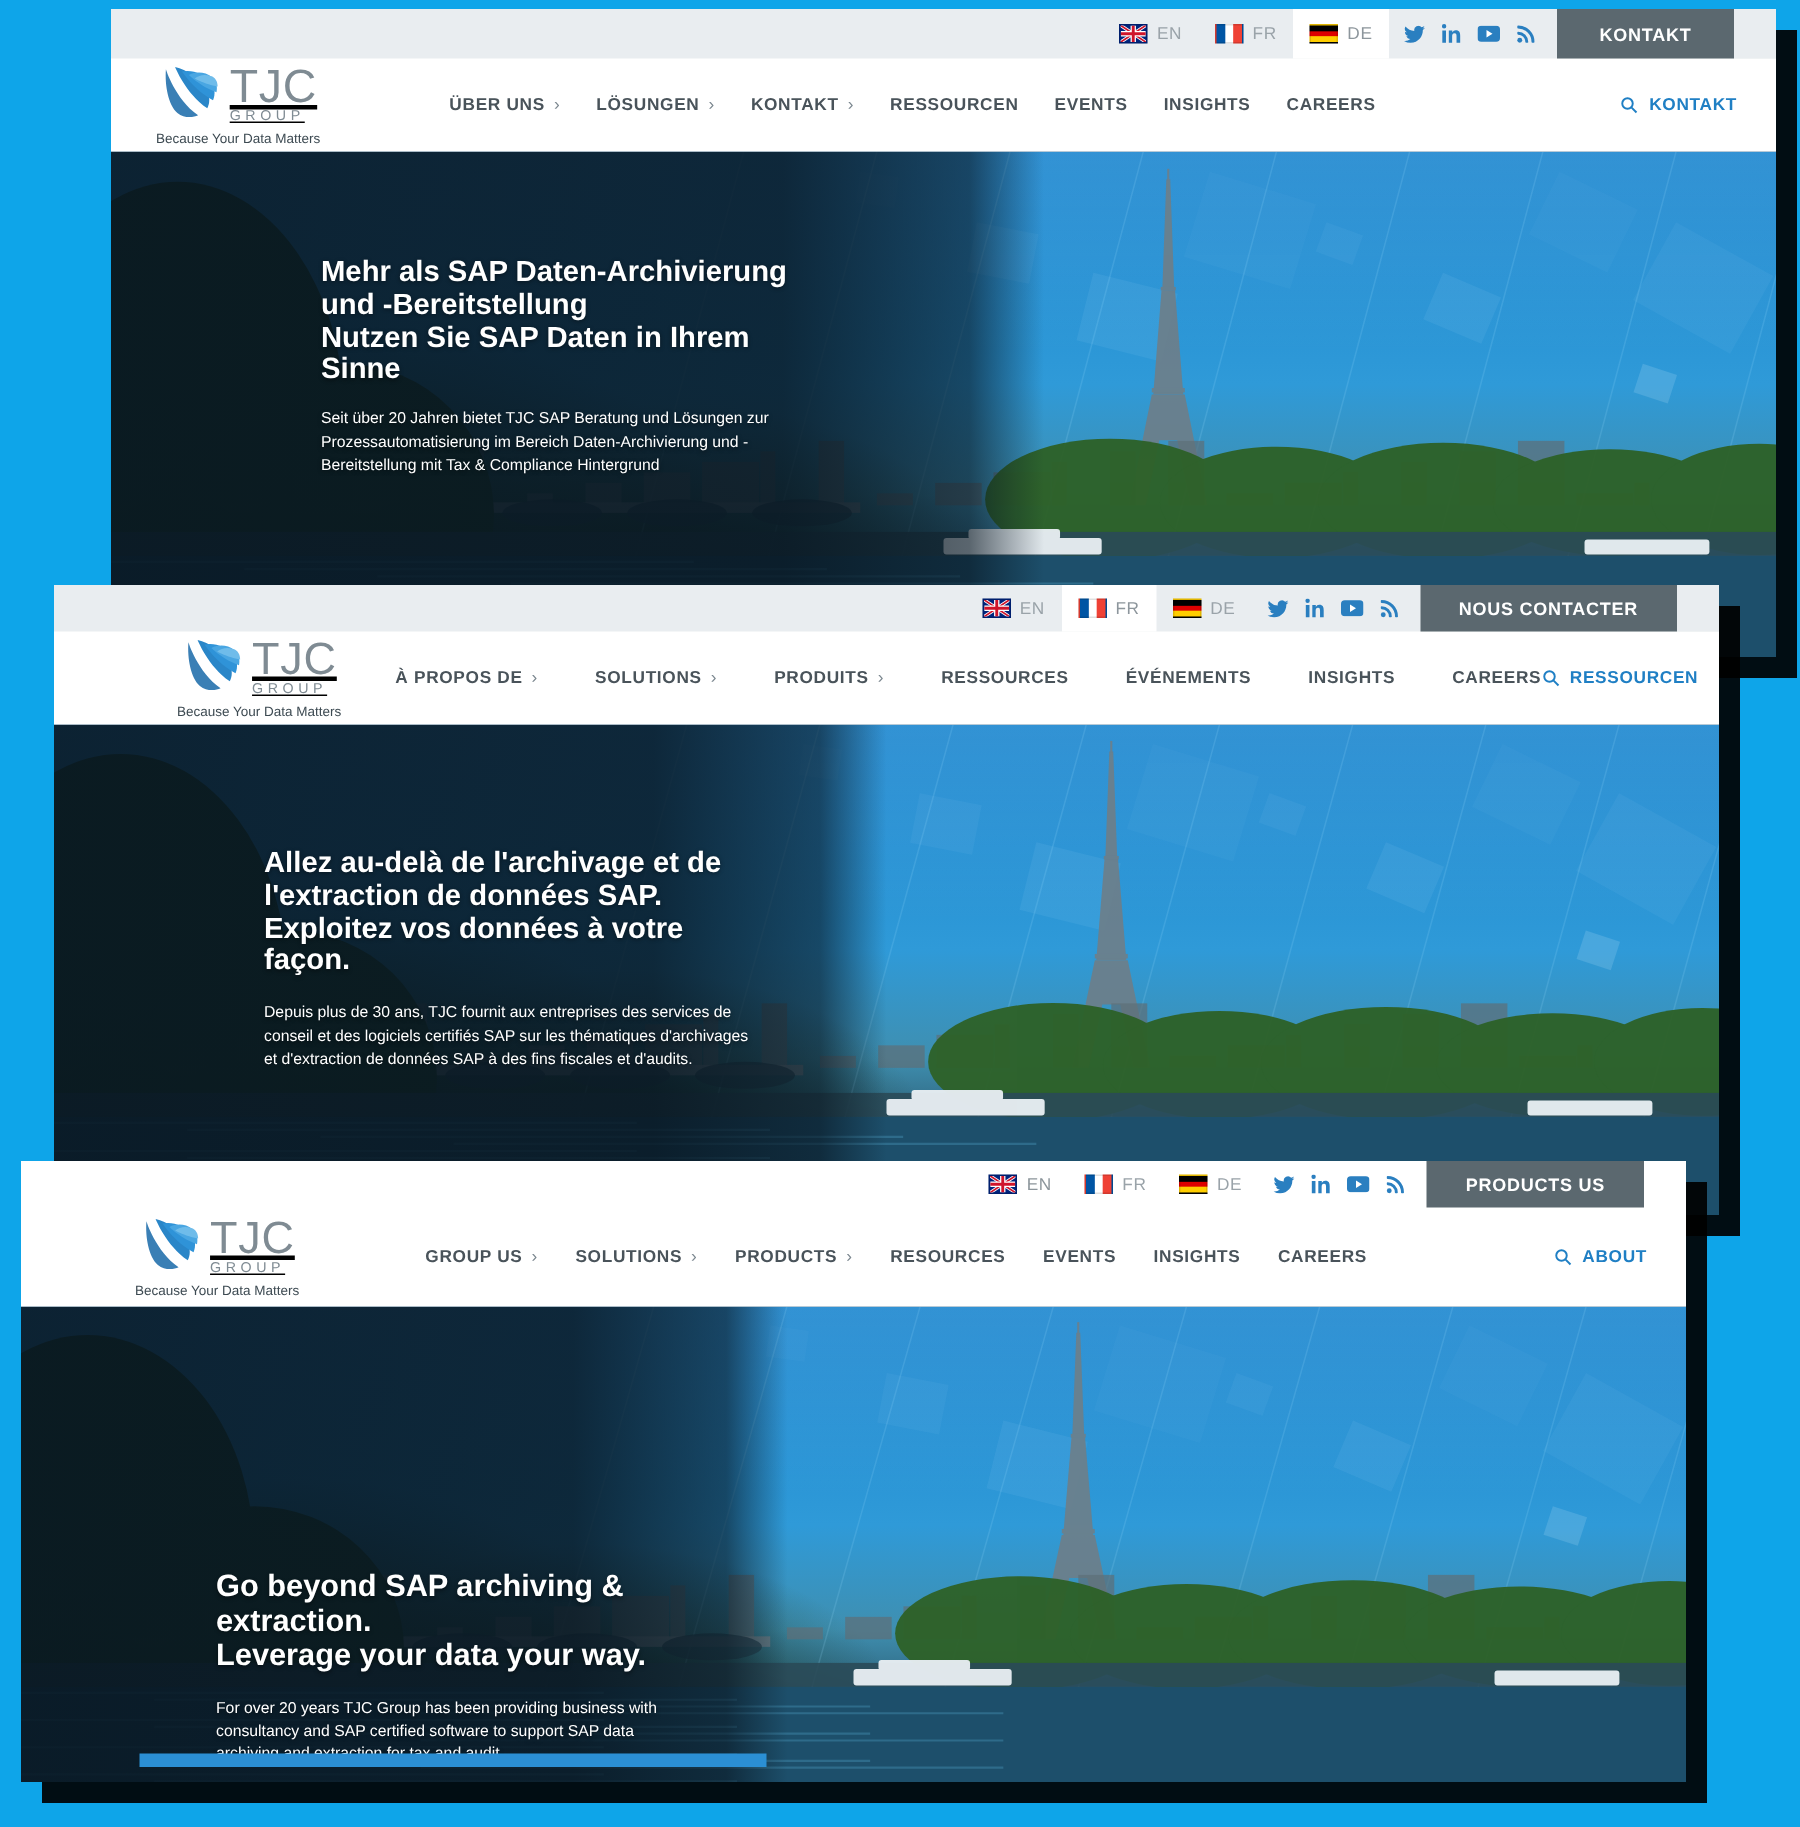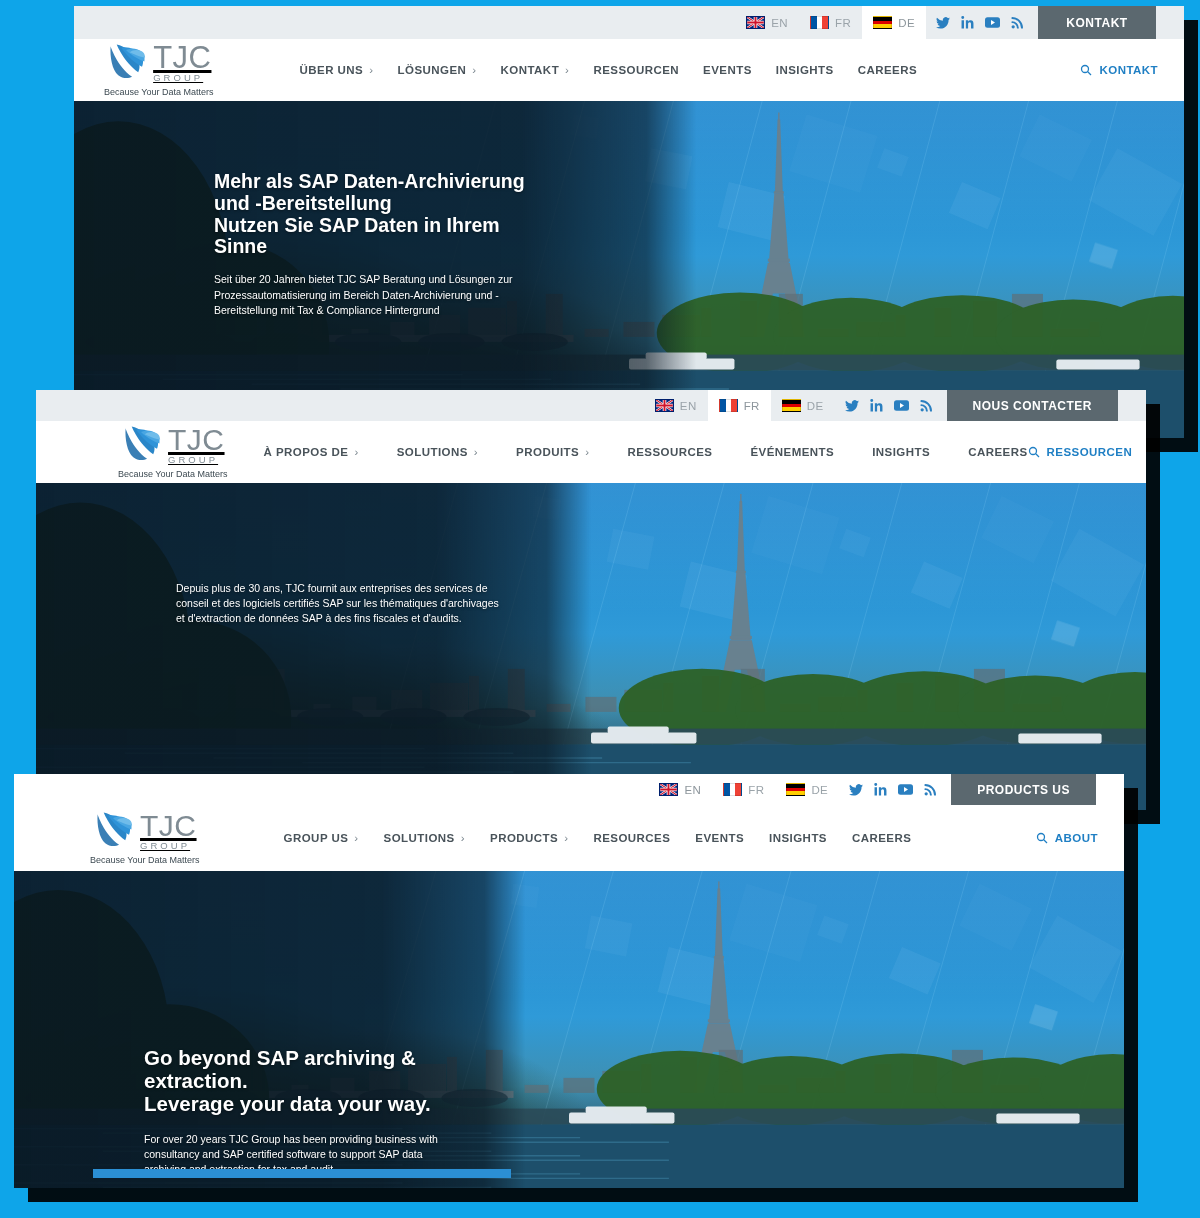--- a/index.html
+++ b/index.html
@@ -586,20 +586,21 @@
               <line x1="88.8" y1="307.64285714285717" x2="477.3" y2="307.64285714285717"></line>
               <line x1="177.6" y1="312.31428571428575" x2="566.1" y2="312.31428571428575"></line>
               <line x1="266.4" y1="316.98571428571427" x2="654.9" y2="316.98571428571427"></line>
               <line x1="0" y1="321.65714285714284" x2="388.5" y2="321.65714285714284"></line>
               <line x1="88.8" y1="326.3285714285714" x2="477.3" y2="326.3285714285714"></line>
             </g>
           </svg>
         </div>
       <div class="hero-scrim"></div>
       <div class="hero-copy">
+        <div class="hero-h1">Allez au-delà de l'archivage et de l'extraction de données SAP.<br>Exploitez vos données à votre façon.</div>
         <div class="hero-p">Depuis plus de 30 ans, TJC fournit aux entreprises des services de conseil et des logiciels certifiés SAP sur les thématiques d'archivages et d'extraction de données SAP à des fins fiscales et d'audits.</div>
       </div>
     </div>
   </div>
 
   <div class="window" id="win-en">
 
     <div class="utilbar">
       <div class="lang active">
         <span class="flag" style="background: linear-gradient(rgb(0, 36, 125), rgb(0, 36, 125));">

